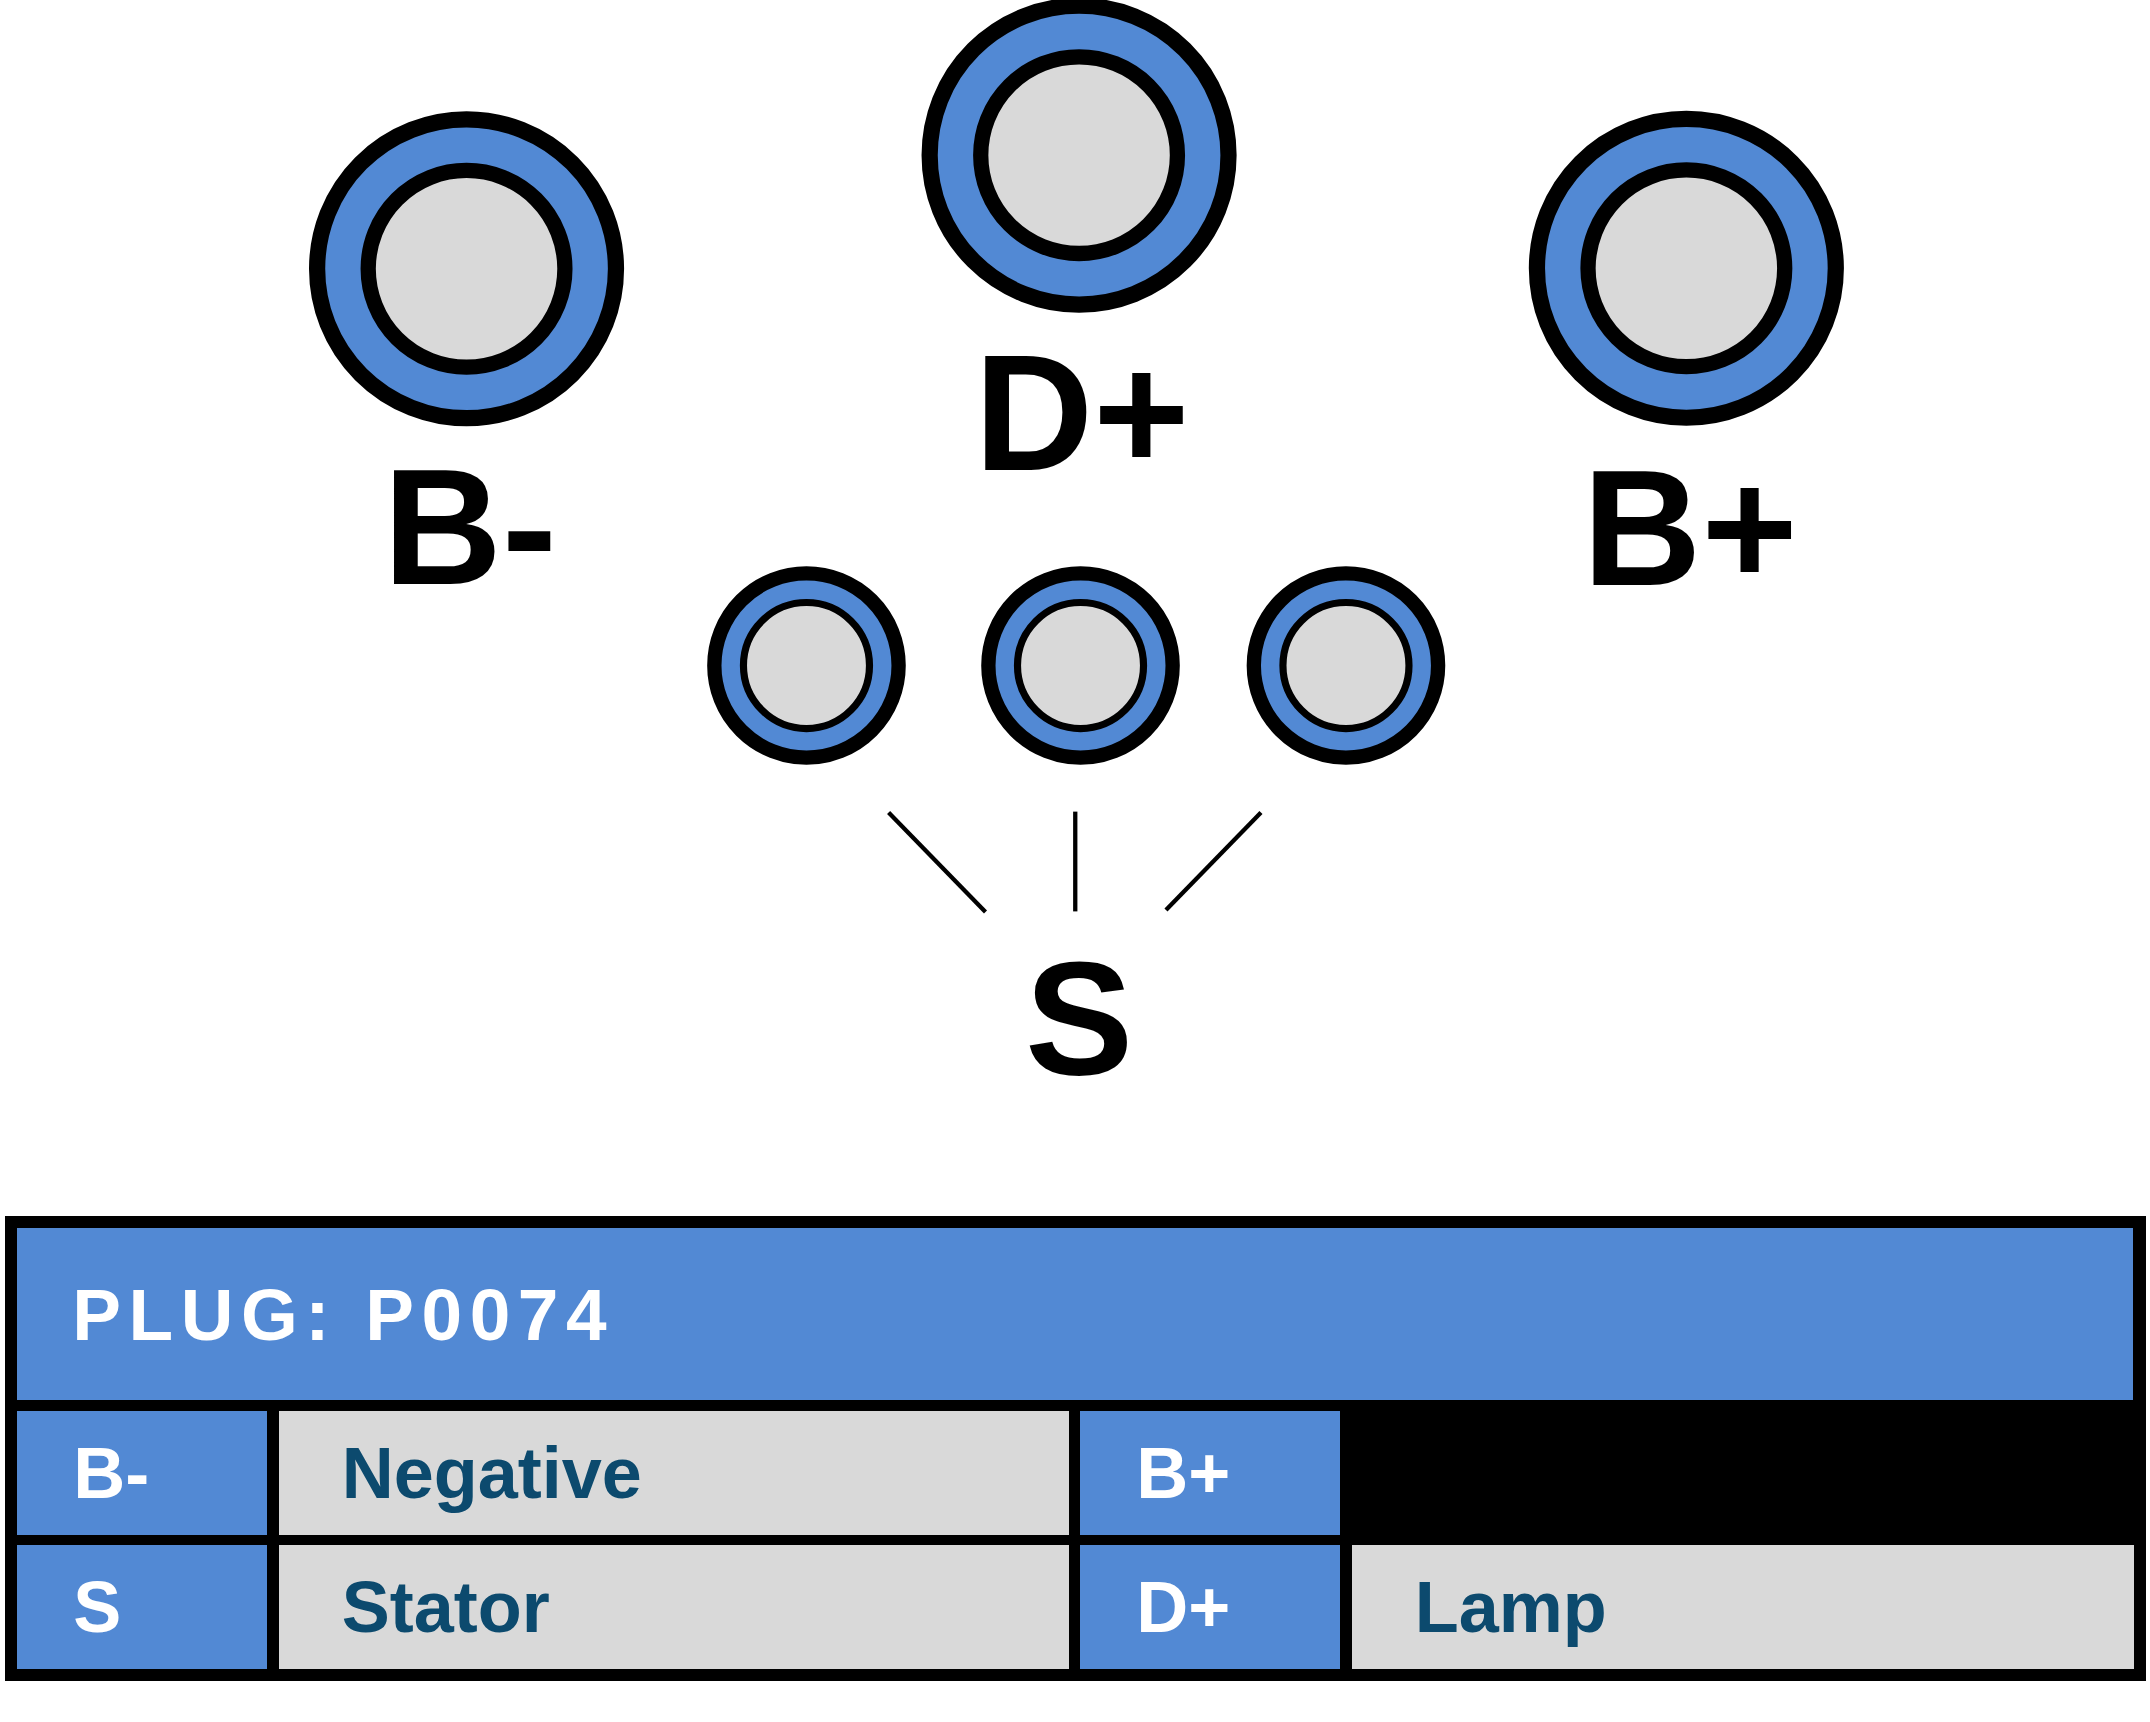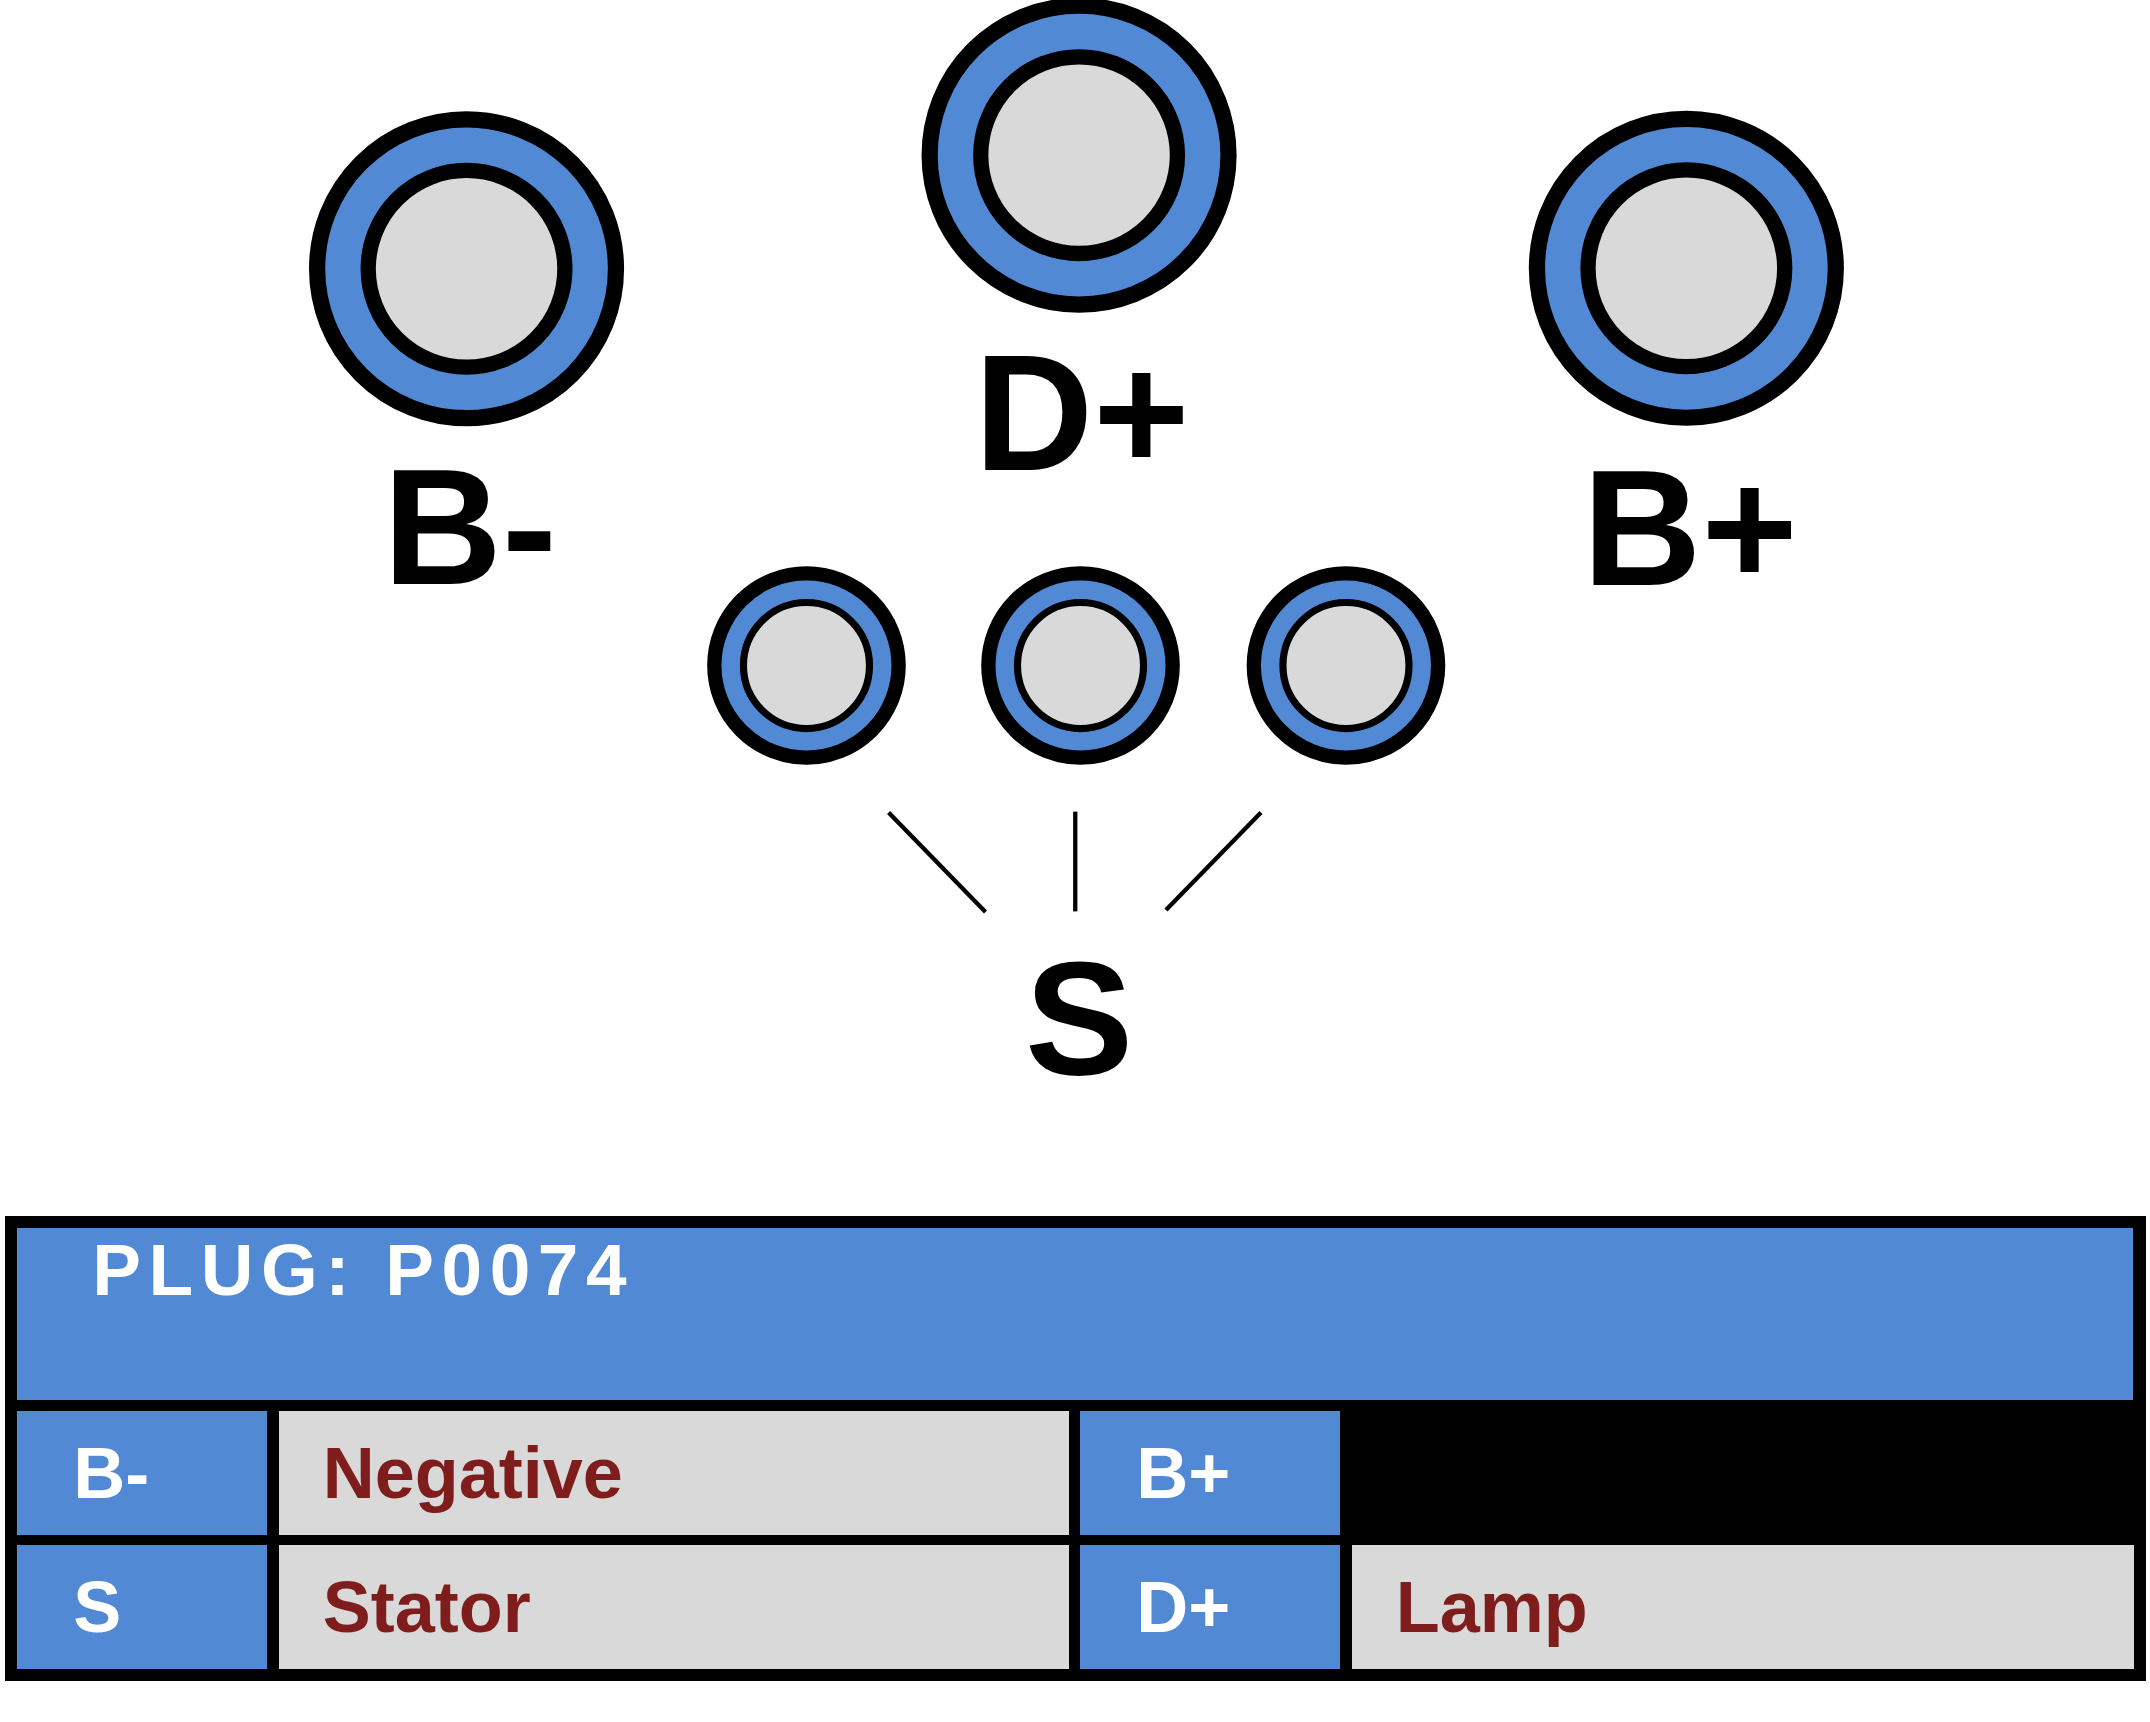--- a/index.html
+++ b/index.html
@@ -38,22 +38,22 @@
     display: flex;
     flex-direction: column;
     gap: 10.5px;
     padding: 12.4px;
   }
   .table-header {
     flex: 0 0 172px;
     background: #5289d4;
     color: #ffffff;
     display: flex;
-    align-items: flex-start;
-    padding-left: 75px;
+    align-items: center;
+    padding-left: 55px;
     font-size: 73px;
     font-weight: 700;
     letter-spacing: 7.6px;
   }
   .table-row {
     flex: 1 1 auto;
     display: grid;
     grid-template-columns: 250px 790px 260px 782px;
     column-gap: 11.5px;
     background: #000000;
@@ -65,22 +65,22 @@
     font-size: 72px;
     line-height: 1;
   }
   .cell.key {
     background: #5289d4;
     color: #ffffff;
     padding-left: 56px;
   }
   .cell.value {
     background: #d9d9d9;
-    color: #7f1d1d;
-    padding-left: 44px;
+    color: #0c4a6e;
+    padding-left: 63px;
   }
 </style>
 </head>
 <body>
 
 <div class="screen">
 
   <svg class="diagram-svg" viewBox="0 0 4505 2547" aria-hidden="false">
 
     <g>

